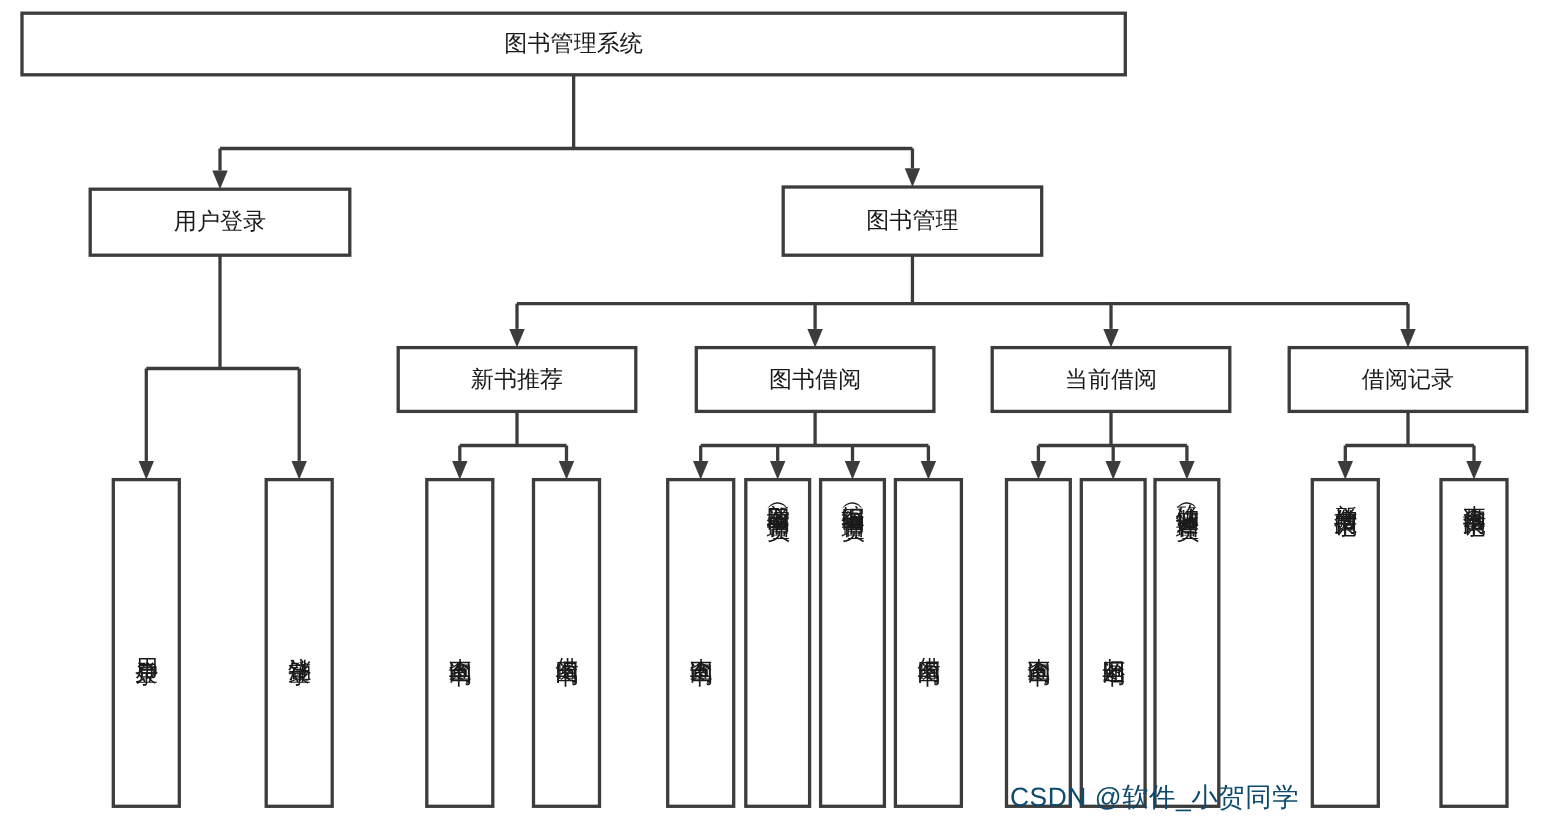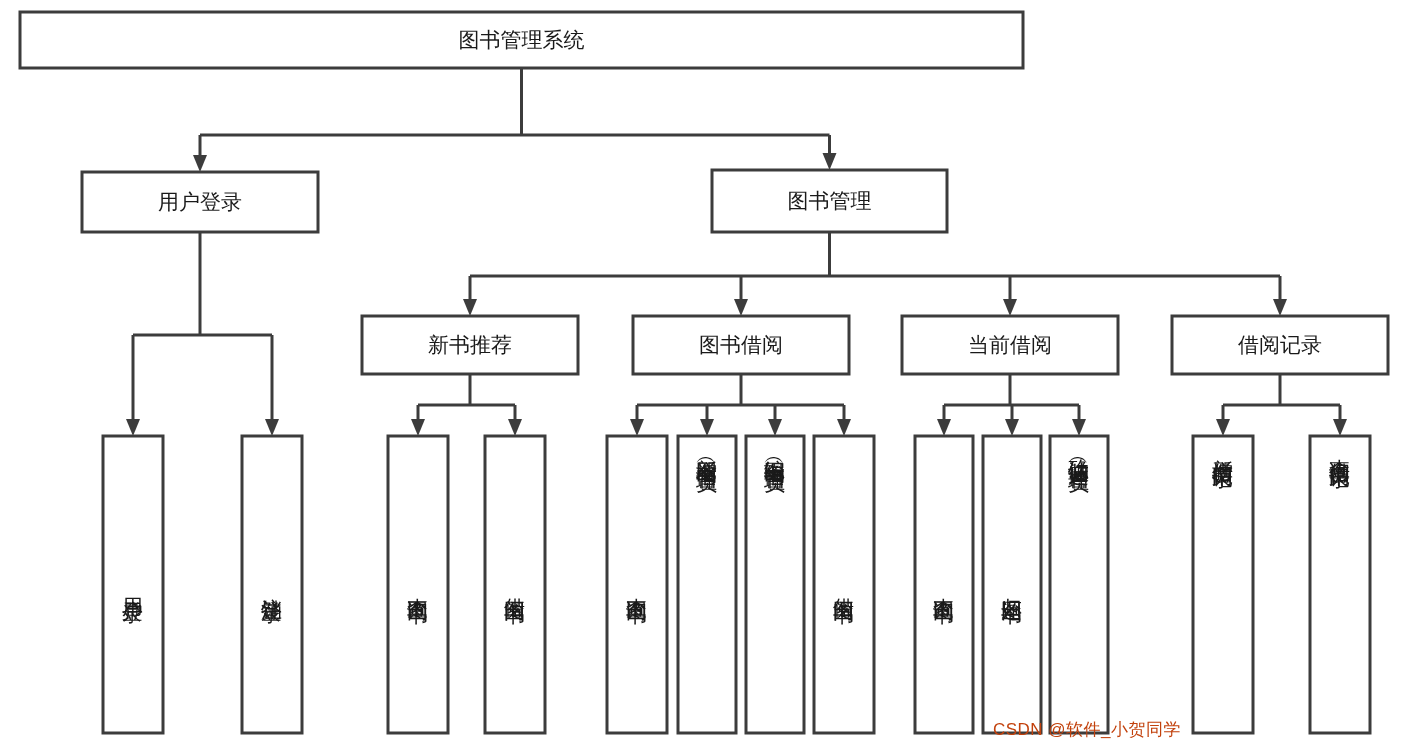--- a/index.html
+++ b/index.html
@@ -84,22 +84,22 @@
   }
   .leaf-text-box {
     position: absolute;
     pointer-events: auto;
   }
   .watermark {
     position: absolute;
     right: 10px;
     bottom: 6px;
     font-family: "Liberation Sans", "DejaVu Sans", sans-serif;
-    font-size: 17px;
-    color: #c2410c;
+    font-size: 24px;
+    color: #0c4a6e;
     white-space: nowrap;
     letter-spacing: 0.5px;
   }
 </style>
 </head>
 <body>
 
 <div id="diagram-root">
 
   <svg id="tree-svg" viewBox="0 0 1405 747">

